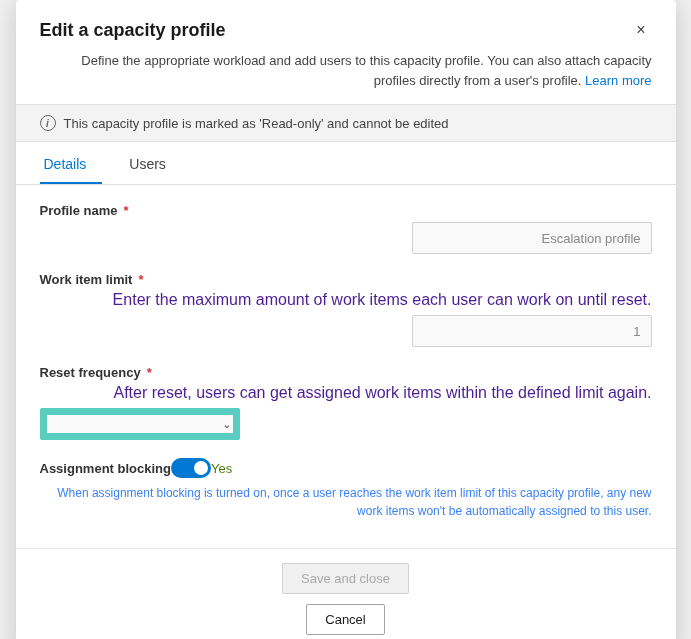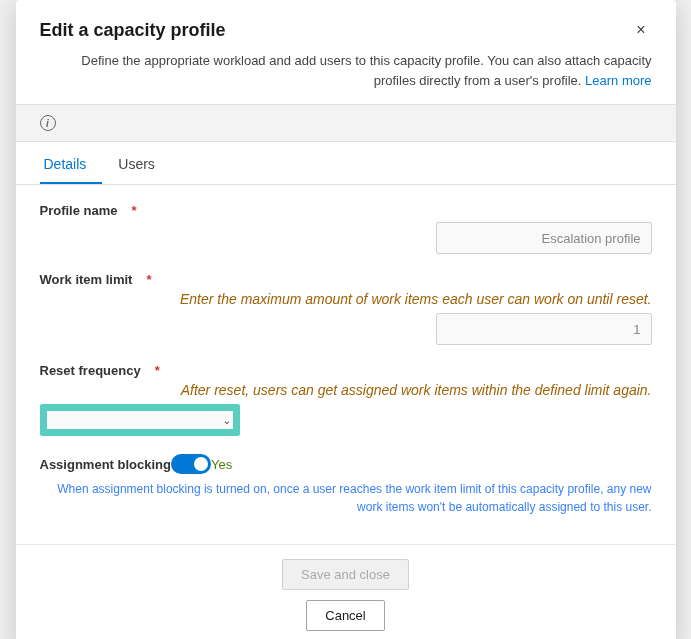--- a/index.html
+++ b/index.html
@@ -73,21 +73,21 @@
       font-size: 10px;
       color: #666;
       font-style: italic;
       font-weight: 700;
       flex-shrink: 0;
     }
     .tabs-container {
       padding: 0 24px;
       border-bottom: 1px solid #e0e0e0;
       display: flex;
-      gap: 0;
+      gap: 11px;
       margin-top: 4px;
     }
     .tab {
       padding: 10px 16px 10px 4px;
       font-size: 14px;
       cursor: pointer;
       border-bottom: 2px solid transparent;
       color: #444;
       margin-right: 12px;
     }
@@ -103,34 +103,33 @@
     .field-group {
       margin-bottom: 18px;
     }
     .field-label {
       font-size: 13px;
       font-weight: 600;
       color: #333;
       margin-bottom: 4px;
       display: flex;
       align-items: center;
-      gap: 12px;
+      gap: 4px;
     }
     .required-star {
       color: #d13438;
       margin-left: 2px;
     }
     .field-description {
-      font-size: 14px;
-      color: #a16207;
+      font-size: 16px;
+      color: #4c1d95;
       margin-bottom: 6px;
-      font-style: italic;
     }
     .field-input {
-      width: 216px;
+      width: 240px;
       height: 32px;
       border: 1px solid #d0d0d0;
       border-radius: 2px;
       padding: 0 10px;
       font-size: 13px;
       color: #333;
       background: #fff;
       outline: none;
     }
     .field-input:disabled {
@@ -245,20 +244,21 @@
     <button class="close-btn">×</button>
   </div>
 
   <div class="dialog-subtitle">
     <span>Define the appropriate workload and add users to this capacity profile. You can also attach capacity profiles directly from a user's profile.</span>
     <a href="#">Learn more</a>
   </div>
 
   <div class="readonly-banner">
     <div class="info-icon">i</div>
+    <span>This capacity profile is marked as 'Read-only' and cannot be edited</span>
   </div>
 
   <div class="tabs-container">
     <div class="tab active">
       <span>Details</span>
     </div>
     <div class="tab">
       <span>Users</span>
     </div>
   </div>

